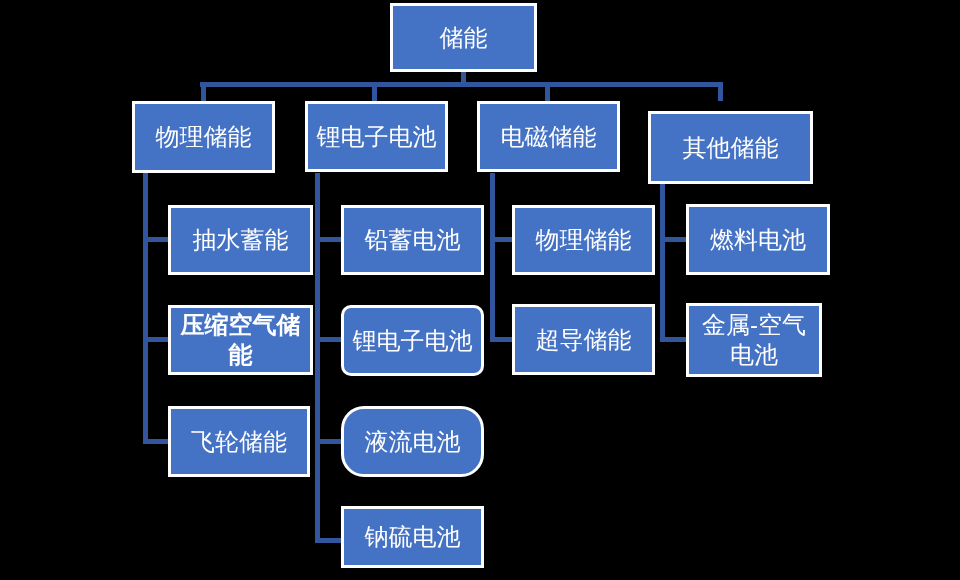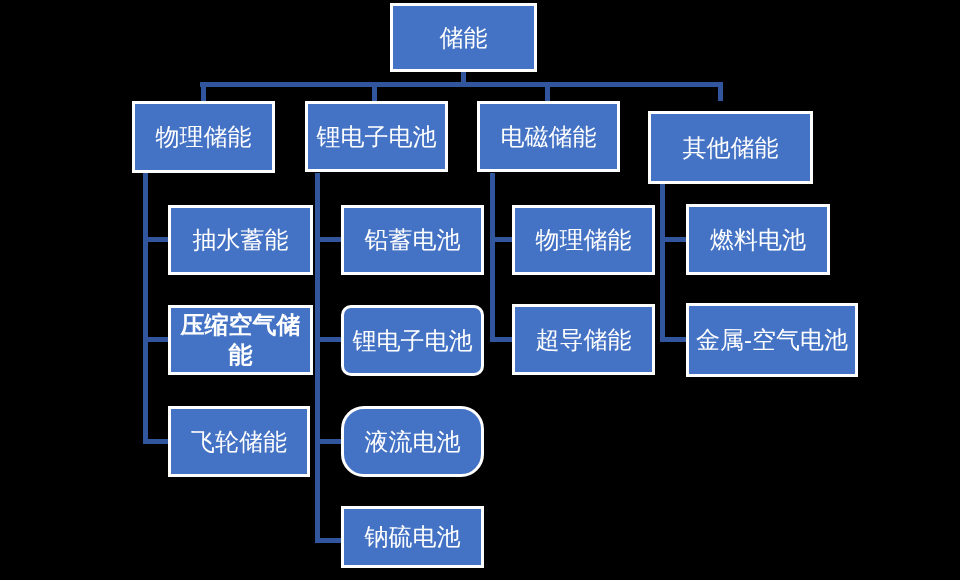--- a/index.html
+++ b/index.html
@@ -91,17 +91,17 @@
   <div class="node" style="left:512px;top:205px;width:143px;height:70px;">
     <span>物理储能</span>
   </div>
   <div class="node" style="left:512px;top:304px;width:143px;height:71px;">
     <span>超导储能</span>
   </div>
 
   <div class="node" style="left:686px;top:204px;width:144px;height:71px;">
     <span>燃料电池</span>
   </div>
-  <div class="node" style="left:686px;top:303px;width:172px;height:74px;">
+  <div class="node" style="left:686px;top:303px;width:136px;height:74px;">
     <span>金属-空气电池</span>
   </div>
 
 </div>
 
 </body></html>

